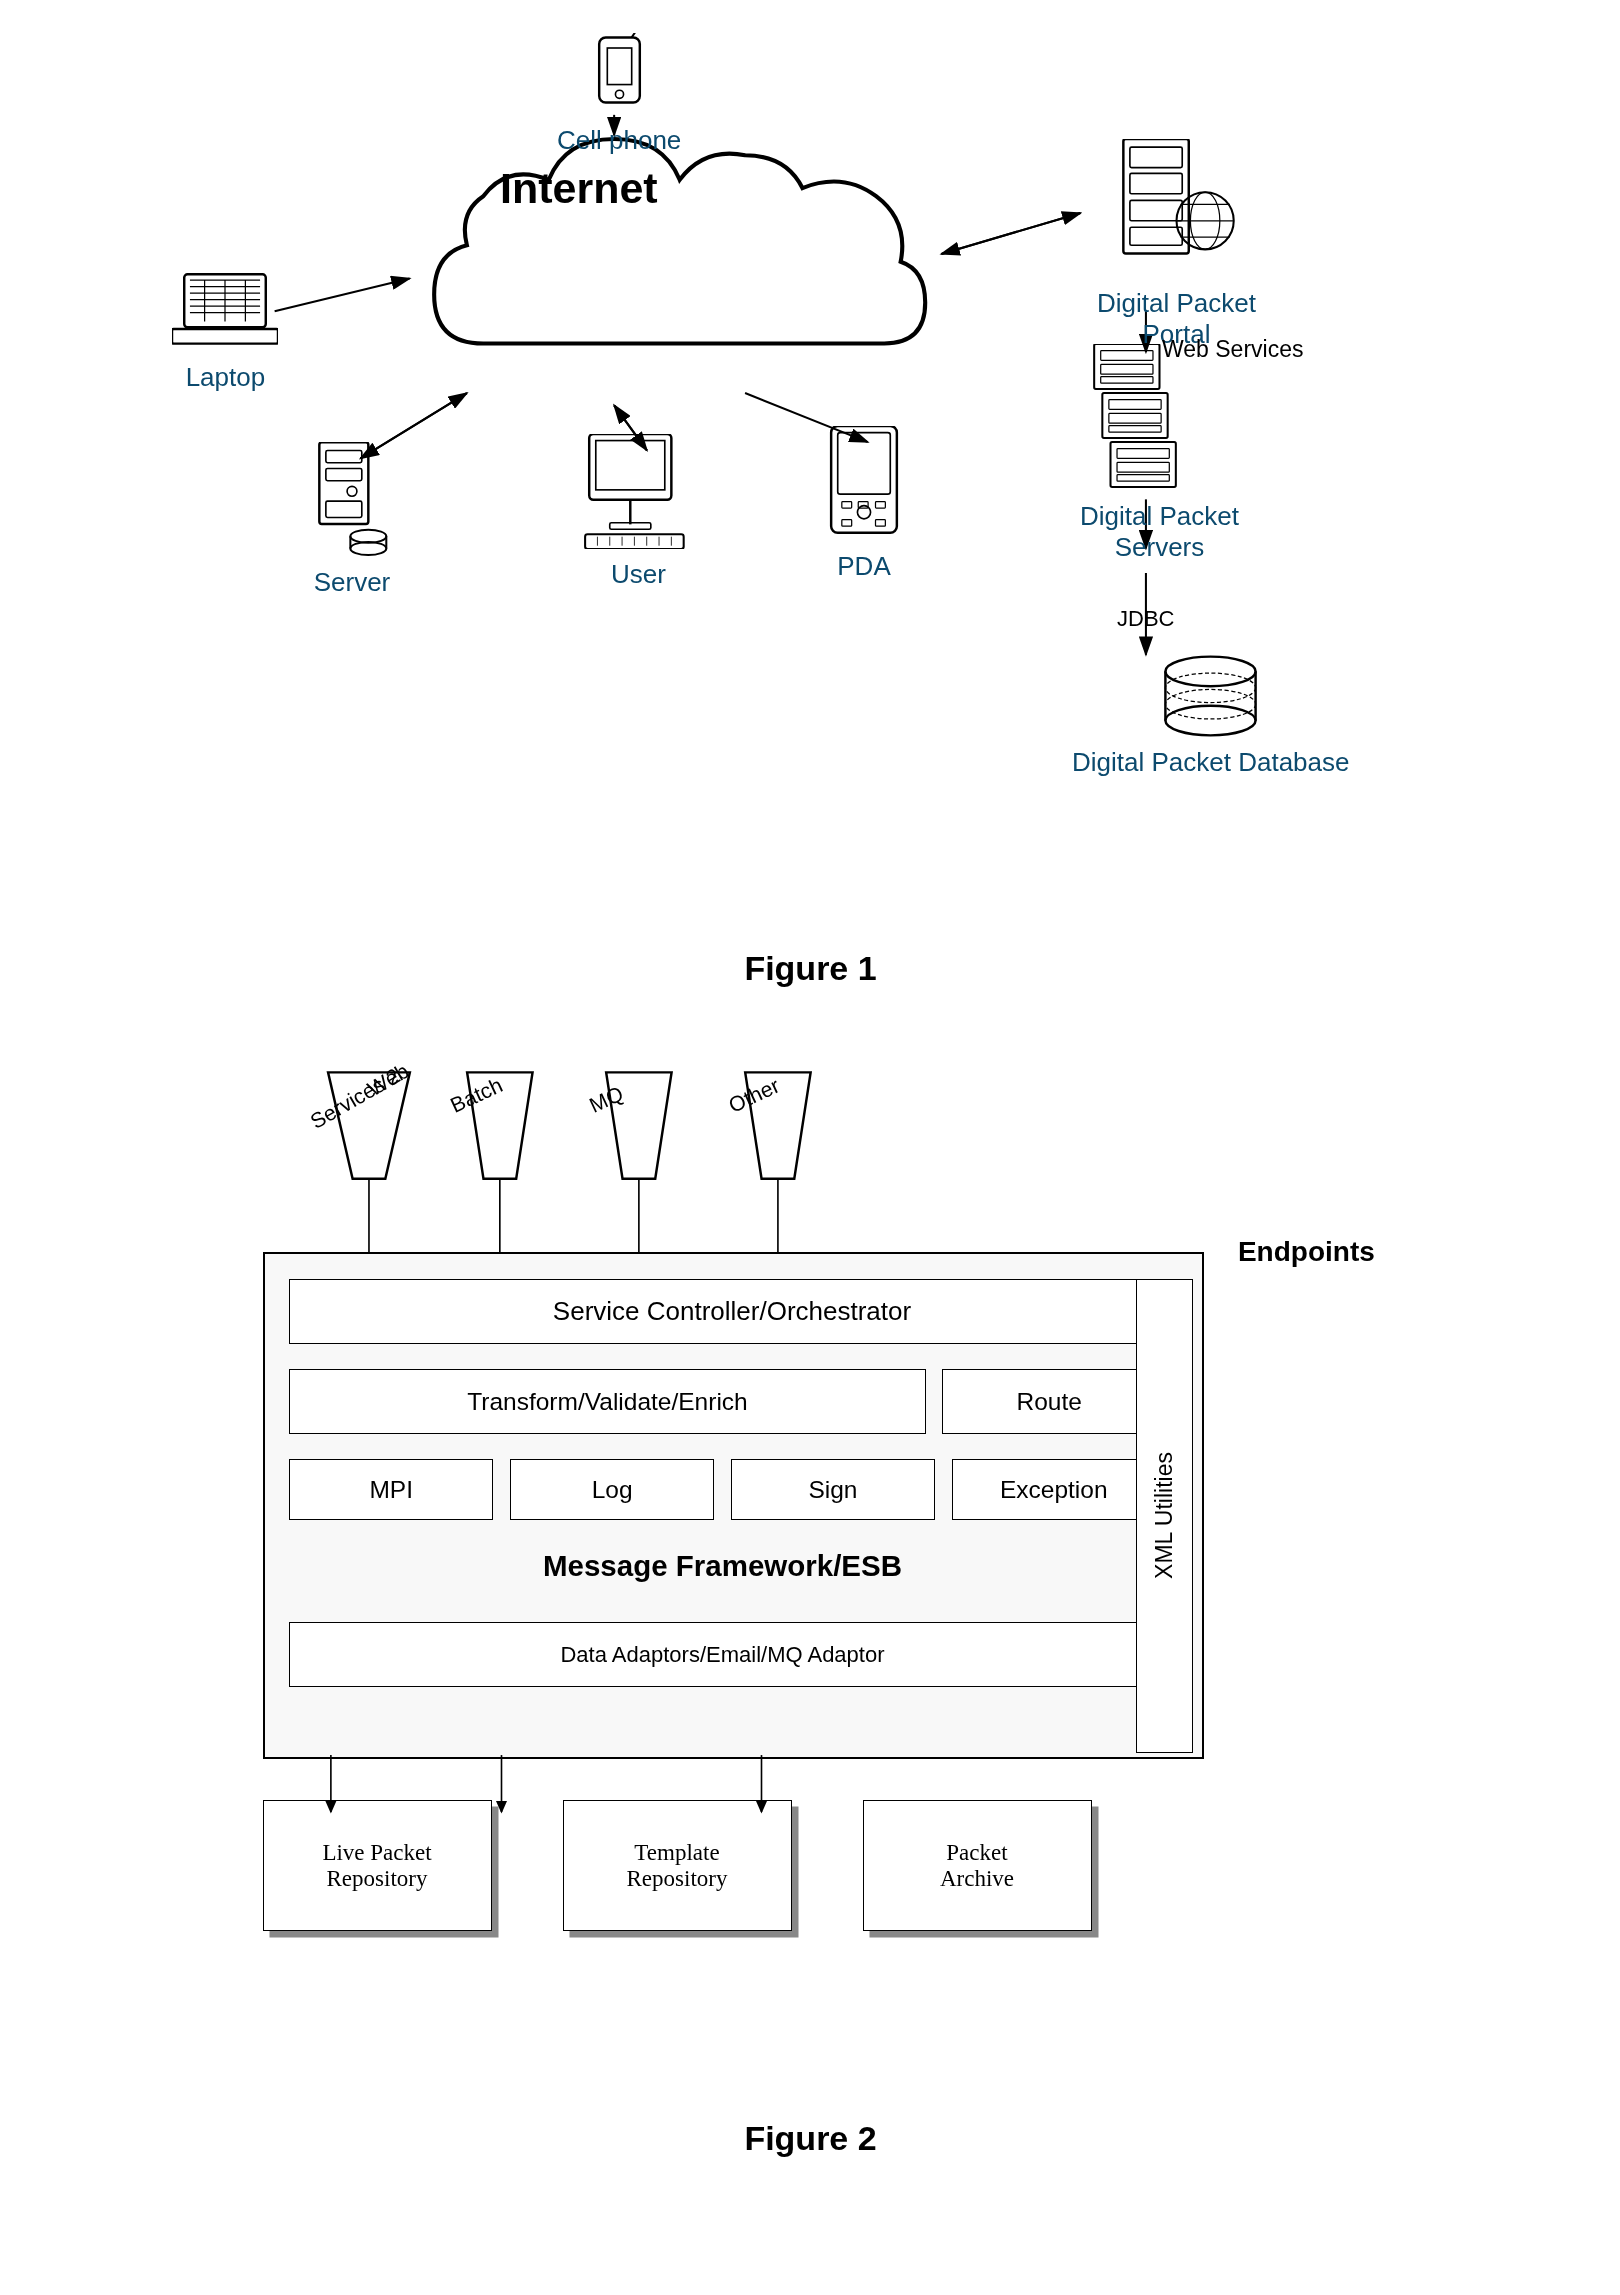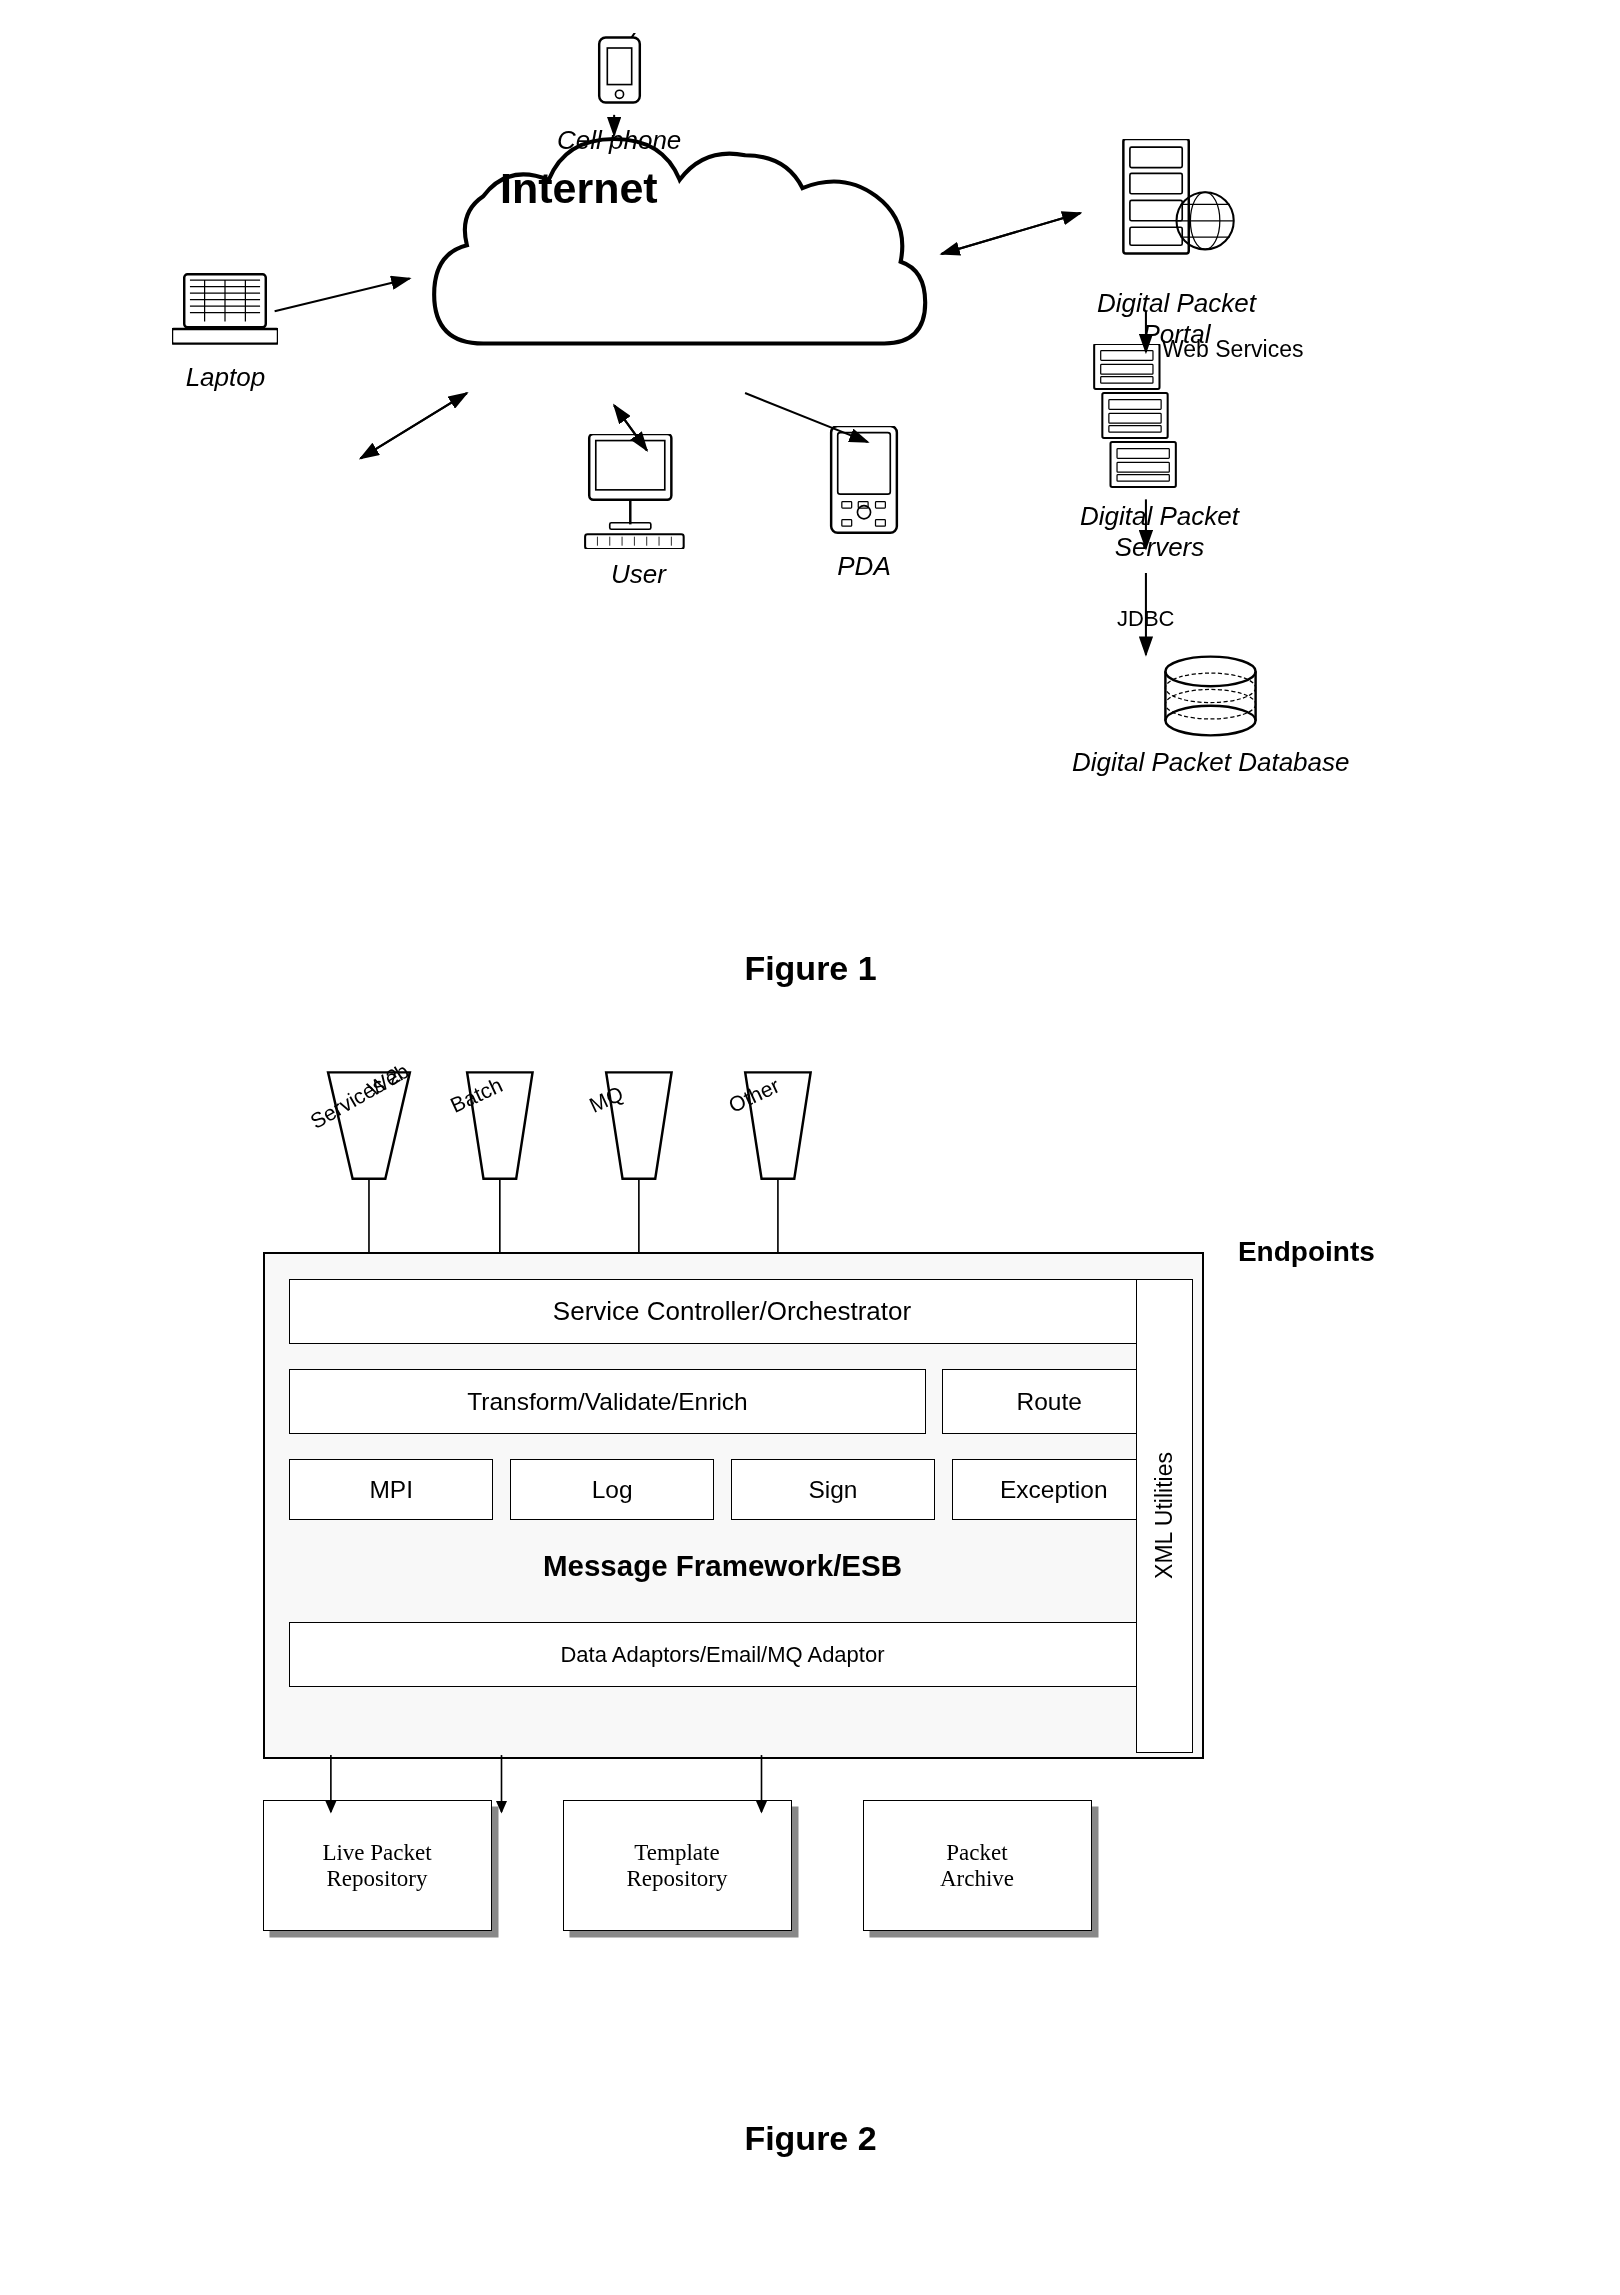--- a/index.html
+++ b/index.html
@@ -117,24 +117,23 @@
     
     .dp-database-group {
       position: absolute;
       top: 622px;
       left: 916px;
       text-align: center;
     }
 
     .device-label {
       font-size: 26px;
-      color: #000000;
+      color: #0c4a6e;
       margin-top: 6.5px;
       display: block;
-      font-style: italic;
     }
 
     .figure-caption {
       text-align: center;
       font-size: 34px;
       font-weight: bold;
       margin-top: 16.4px;
       color: #000;
     }
 
@@ -409,20 +408,36 @@
           <line x1="22" y1="52" x2="108" y2="52" stroke="#000" stroke-width="1.5"></line>
           <line x1="40" y1="12" x2="40" y2="63" stroke="#000" stroke-width="1.5"></line>
           <line x1="65" y1="12" x2="65" y2="63" stroke="#000" stroke-width="1.5"></line>
           <line x1="90" y1="12" x2="90" y2="63" stroke="#000" stroke-width="1.5"></line>
 
           <rect x="0" y="72" width="130" height="18" rx="2" fill="none" stroke="#000" stroke-width="3"></rect>
         </svg>
         <span class="device-label">Laptop</span>
       </div>
 
+      <div class="server-group">
+        <svg width="98" height="115" viewBox="0 0 120 140">
+
+          <rect x="20" y="0" width="60" height="100" rx="3" fill="none" stroke="#000" stroke-width="3"></rect>
+          <rect x="28" y="10" width="44" height="15" rx="2" fill="none" stroke="#000" stroke-width="2"></rect>
+          <rect x="28" y="32" width="44" height="15" rx="2" fill="none" stroke="#000" stroke-width="2"></rect>
+          <circle cx="60" cy="60" r="6" fill="none" stroke="#000" stroke-width="2"></circle>
+          <rect x="28" y="72" width="44" height="20" rx="2" fill="none" stroke="#000" stroke-width="2"></rect>
+
+          <ellipse cx="80" cy="115" rx="22" ry="8" fill="none" stroke="#000" stroke-width="2.5"></ellipse>
+          <line x1="58" y1="115" x2="58" y2="130" stroke="#000" stroke-width="2.5"></line>
+          <line x1="102" y1="115" x2="102" y2="130" stroke="#000" stroke-width="2.5"></line>
+          <ellipse cx="80" cy="130" rx="22" ry="8" fill="none" stroke="#000" stroke-width="2.5"></ellipse>
+        </svg>
+        <span class="device-label">Server</span>
+      </div>
 
       <div class="user-group">
         <svg width="115" height="115" viewBox="0 0 140 140">
 
           <rect x="10" y="0" width="100" height="80" rx="5" fill="none" stroke="#000" stroke-width="3"></rect>
           <rect x="18" y="8" width="84" height="60" fill="none" stroke="#000" stroke-width="2"></rect>
 
           <line x1="60" y1="80" x2="60" y2="110" stroke="#000" stroke-width="3"></line>
           <rect x="35" y="108" width="50" height="8" rx="2" fill="none" stroke="#000" stroke-width="2"></rect>
 

